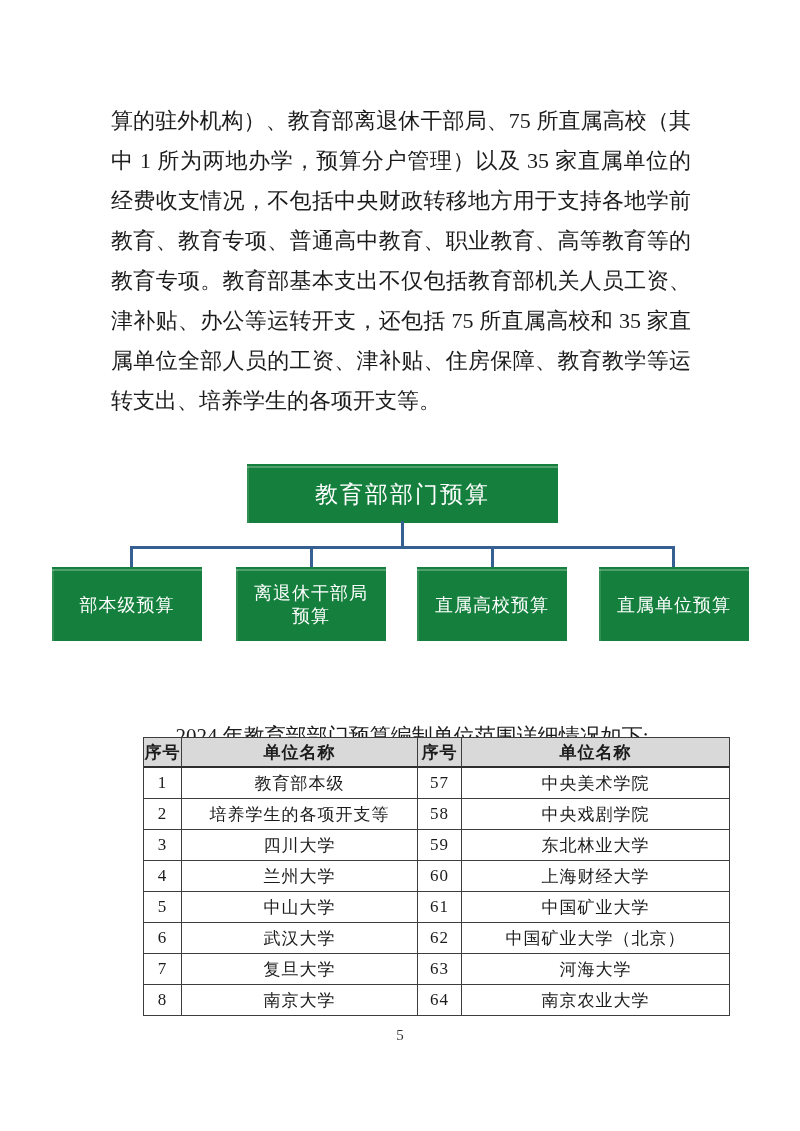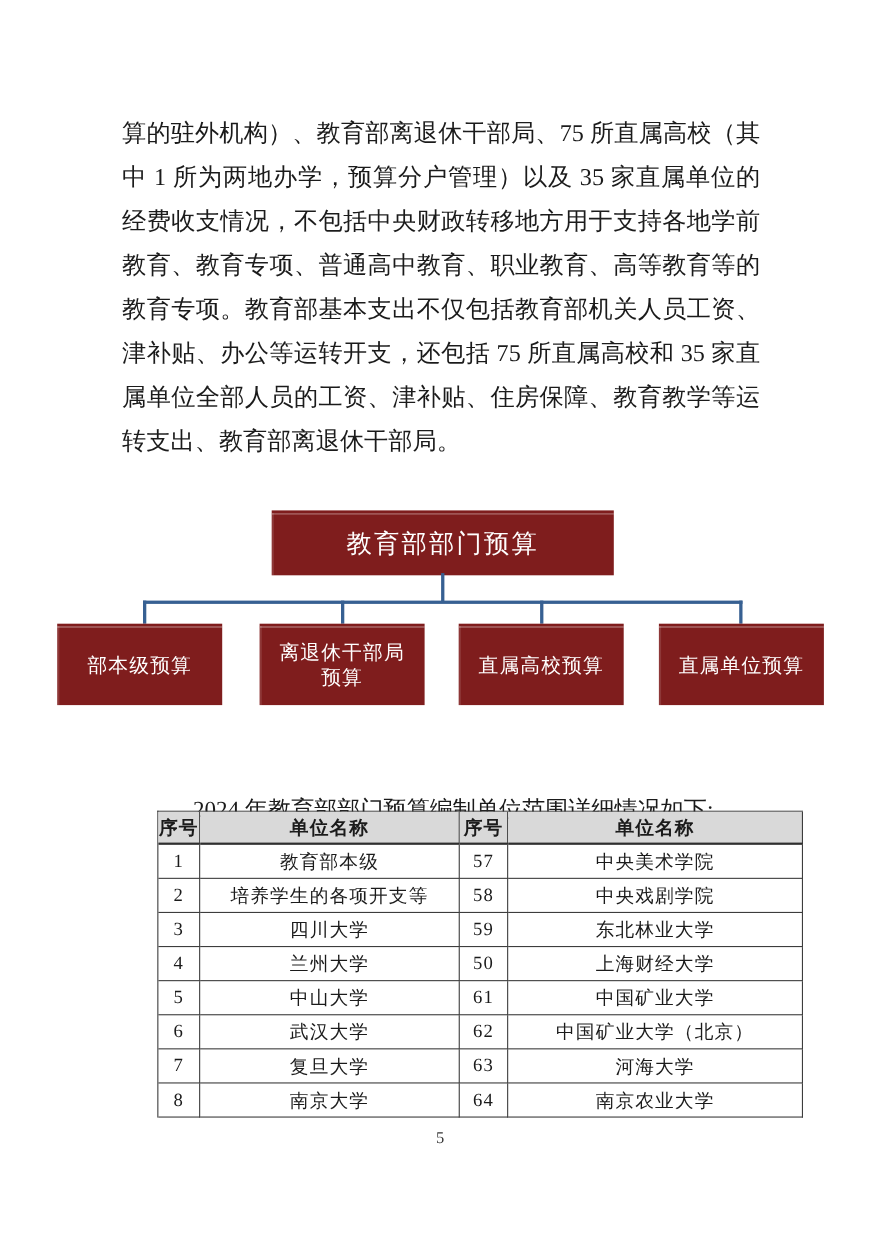--- a/index.html
+++ b/index.html
@@ -20,21 +20,21 @@
   .pline{
     text-align:justify;
     text-align-last:justify;
     -moz-text-align-last:justify;
   }
   .pline.last{text-align-last:left;-moz-text-align-last:left;}
   
   .diagram{position:absolute;left:0;top:464px;width:800px;height:180px;}
   .node{
     position:absolute;
-    background:#7f1d1d;
+    background:#15803d;
     border-top:2px solid #7fa5d200;
     box-shadow:inset 0 2px 0 rgba(255,255,255,0.25), inset 2px 0 0 rgba(255,255,255,0.12);
     color:#ffffff;
     display:flex;align-items:center;justify-content:center;
     text-align:center;
     white-space:pre-line;
   }
   .node.root{left:247px;top:0;width:311px;height:57px;font-size:23px;letter-spacing:2px;}
   .node.child{top:103px;width:150px;height:72px;font-size:18px;line-height:23px;letter-spacing:1px;}
   .c0{left:52px;} .c1{left:236px;} .c2{left:417px;} .c3{left:599px;}
@@ -86,21 +86,21 @@
 <div class="page">
 
   <div class="para">
     <div class="pline">算的驻外机构）、教育部离退休干部局、75 所直属高校（其</div>
     <div class="pline">中 1 所为两地办学，预算分户管理）以及 35 家直属单位的</div>
     <div class="pline">经费收支情况，不包括中央财政转移地方用于支持各地学前</div>
     <div class="pline">教育、教育专项、普通高中教育、职业教育、高等教育等的</div>
     <div class="pline">教育专项。教育部基本支出不仅包括教育部机关人员工资、</div>
     <div class="pline">津补贴、办公等运转开支，还包括 75 所直属高校和 35 家直</div>
     <div class="pline">属单位全部人员的工资、津补贴、住房保障、教育教学等运</div>
-    <div class="pline last">转支出、教育部离退休干部局。</div>
+    <div class="pline last">转支出、培养学生的各项开支等。</div>
   </div>
 
   <div class="diagram">
     <div class="node root">教育部部门预算</div>
     <div class="conn v-root"></div>
     <div class="conn h-bar"></div>
     <div class="conn stub s0"></div>
     <div class="conn stub s1"></div>
     <div class="conn stub s2"></div>
     <div class="conn stub s3"></div>
@@ -134,21 +134,21 @@
     </div>
     <div class="trow">
       <div class="tc">3</div>
       <div class="tc">四川大学</div>
       <div class="tc">59</div>
       <div class="tc">东北林业大学</div>
     </div>
     <div class="trow">
       <div class="tc">4</div>
       <div class="tc">兰州大学</div>
-      <div class="tc">50</div>
+      <div class="tc">60</div>
       <div class="tc">上海财经大学</div>
     </div>
     <div class="trow">
       <div class="tc">5</div>
       <div class="tc">中山大学</div>
       <div class="tc">61</div>
       <div class="tc">中国矿业大学</div>
     </div>
     <div class="trow">
       <div class="tc">6</div>

